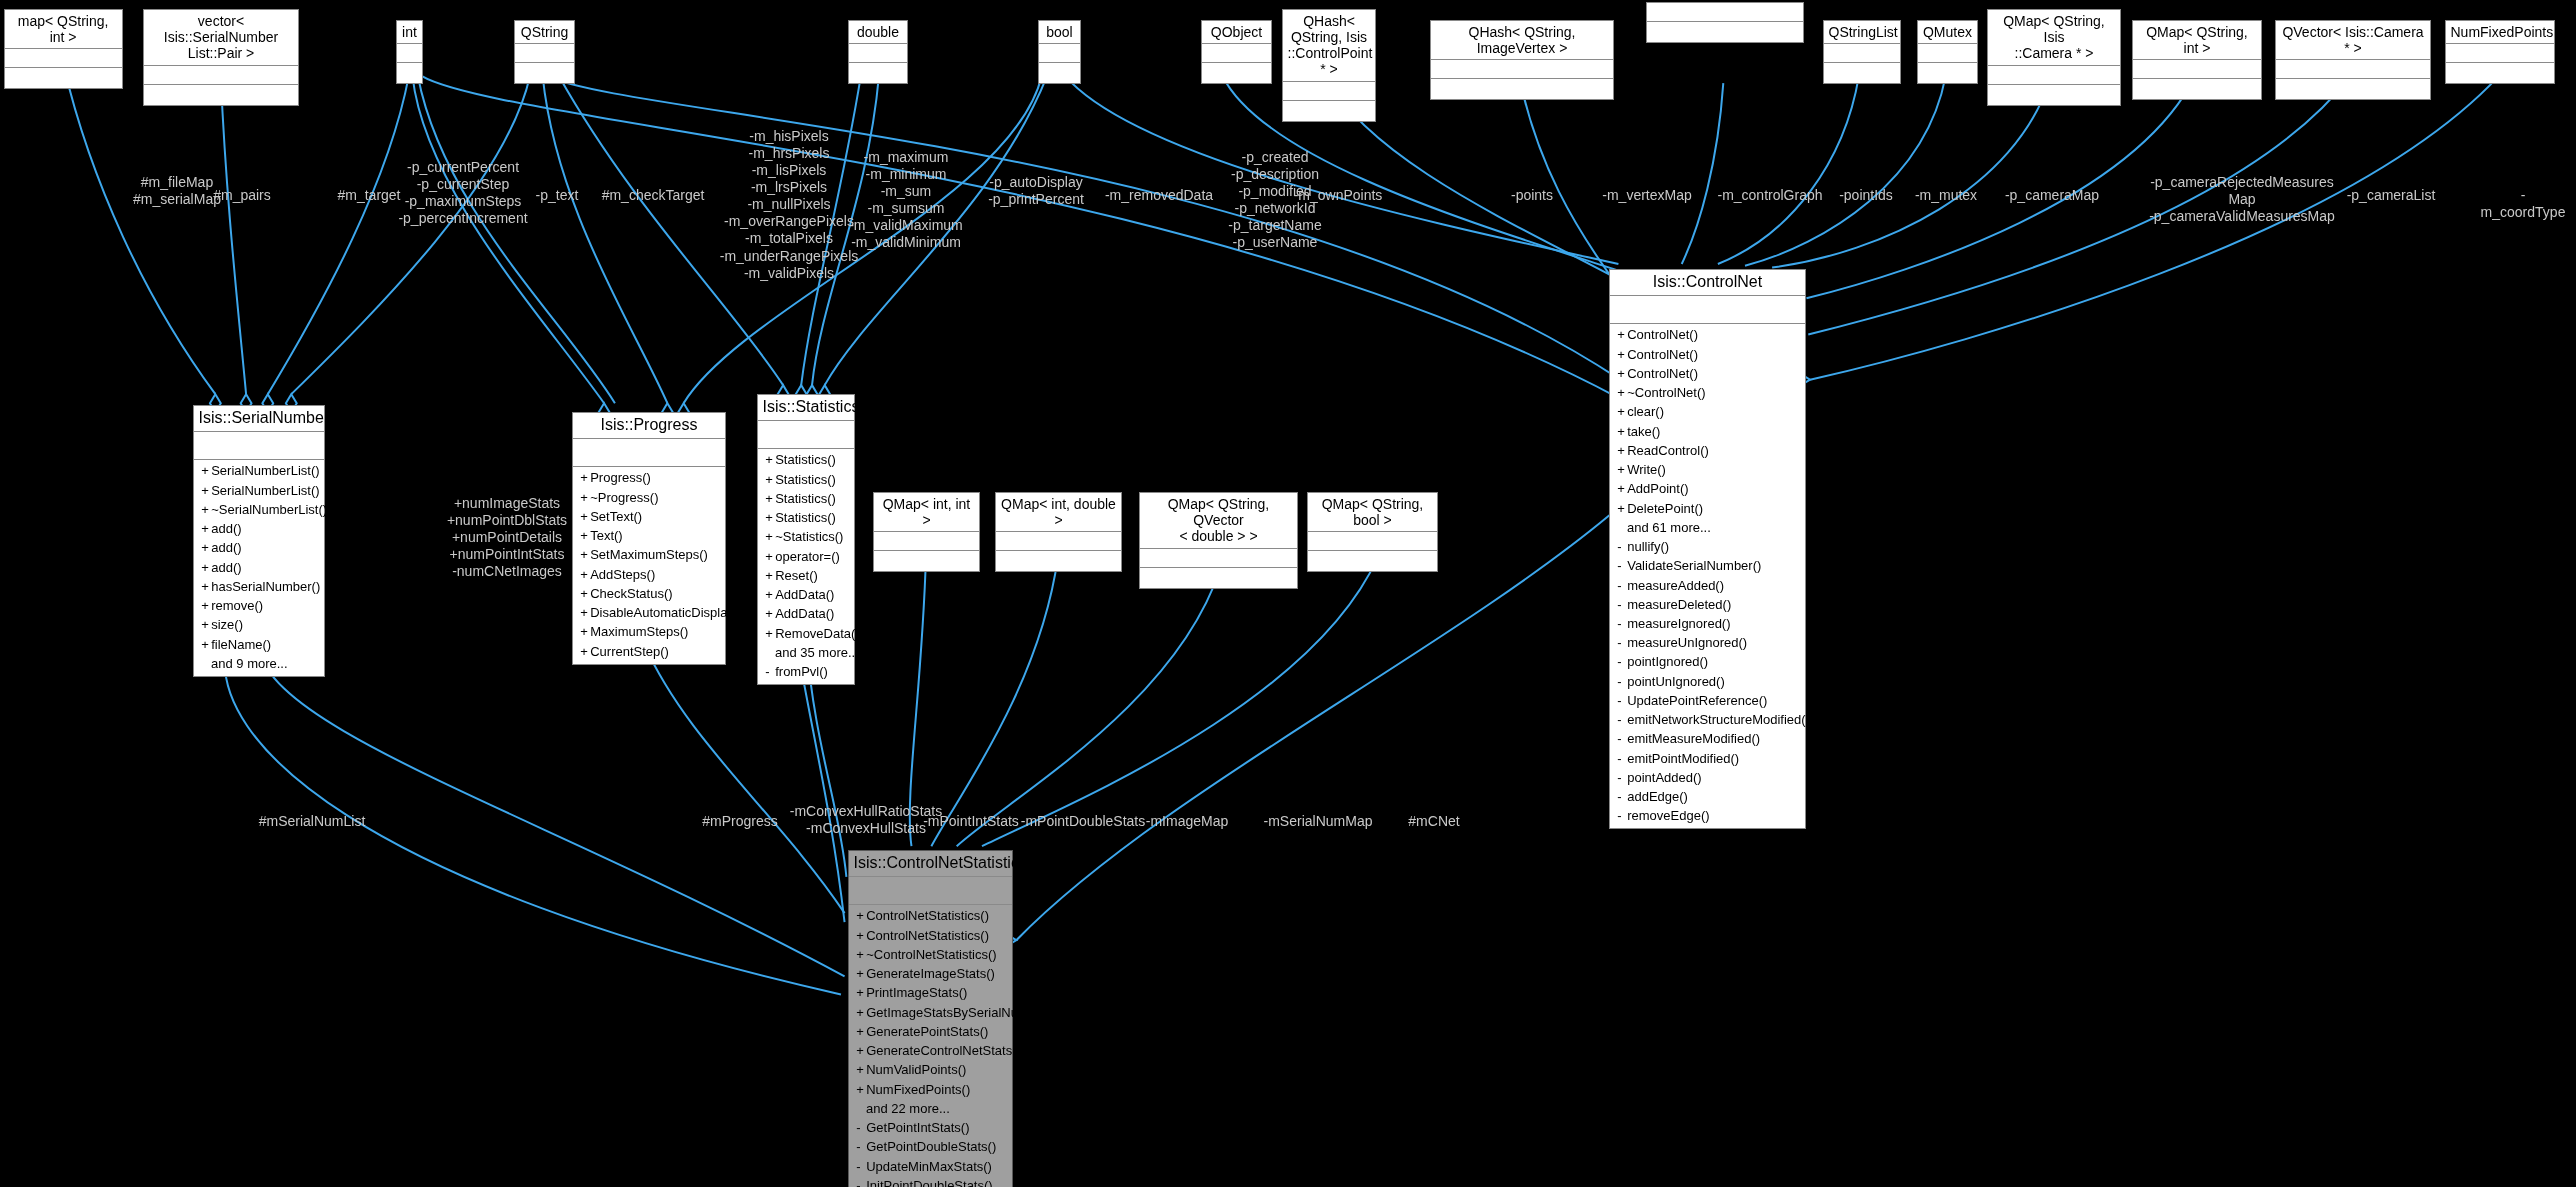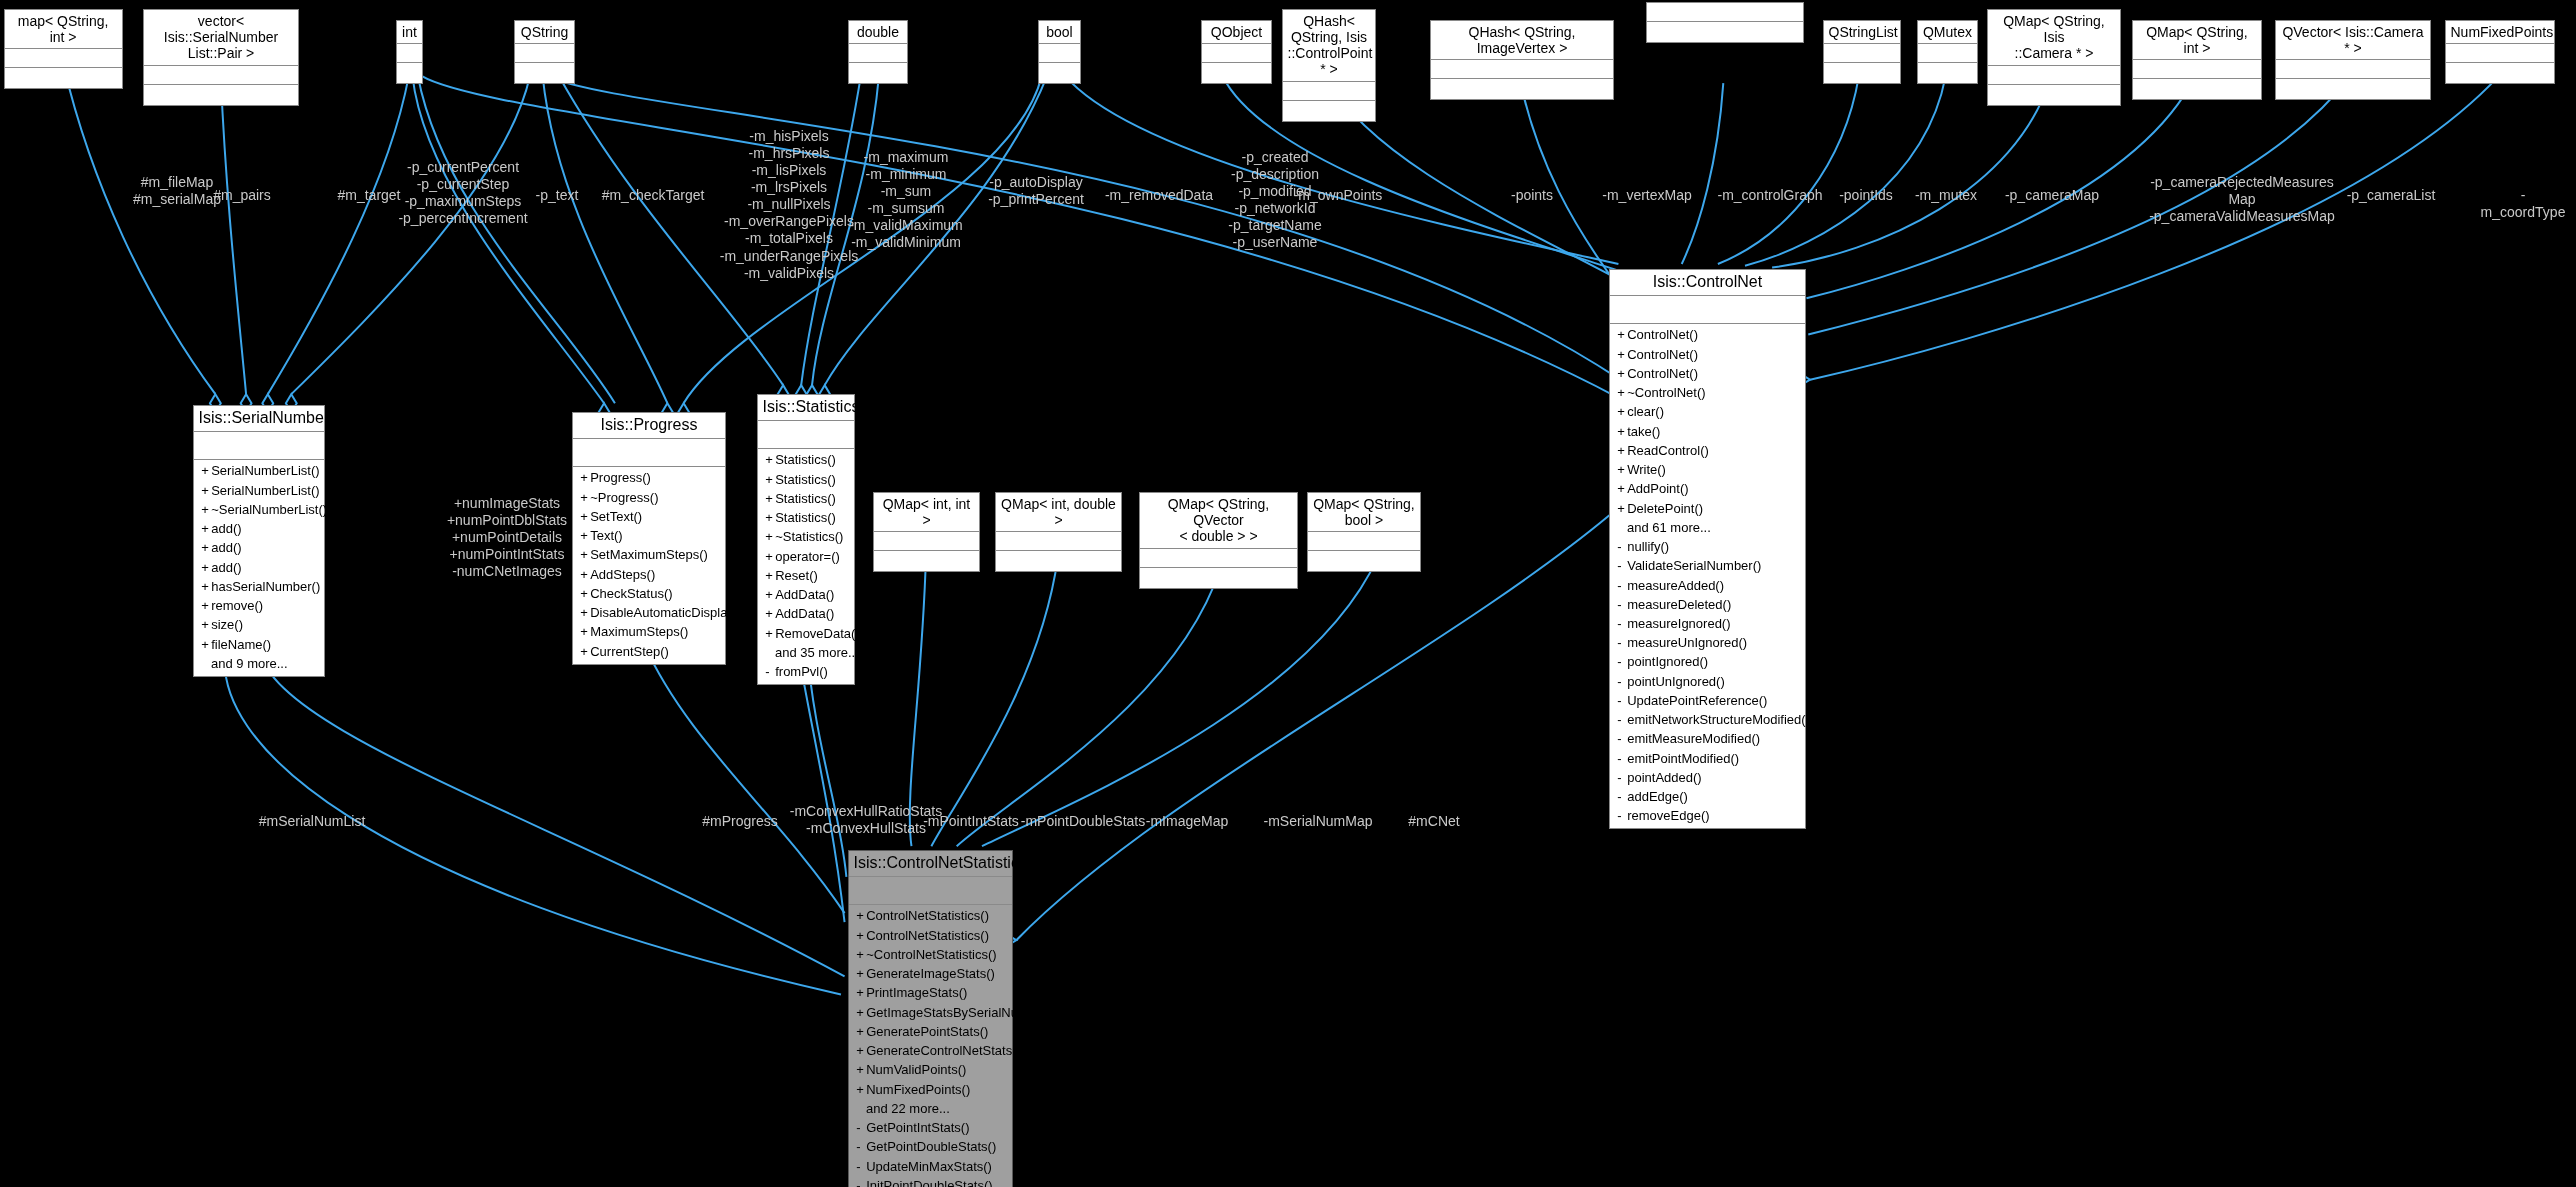--- a/index.html
+++ b/index.html
@@ -241,21 +241,21 @@
         <div class="title">QMap&lt; int, double &gt;</div>
         <div class="band"></div>
         <div class="band last"></div>
       </div>
       <div class="node tbox" style="left: 1139px; top: 492px; width: 159px;">
         <div class="title">QMap&lt; QString, QVector
 &lt; double &gt; &gt;</div>
         <div class="band"></div>
         <div class="band last"></div>
       </div>
-      <div class="node tbox" style="left: 1307px; top: 492px; width: 114px;">
+      <div class="node tbox" style="left: 1307px; top: 492px; width: 131px;">
         <div class="title">QMap&lt; QString, bool &gt;</div>
         <div class="band"></div>
         <div class="band last"></div>
       </div>
     </div>
 
   <div id="class-layer">
       <div class="node" style="left: 193px; top: 405px; width: 132px;">
         <div class="title">Isis::SerialNumberList</div>
         <div class="band tall"></div>

